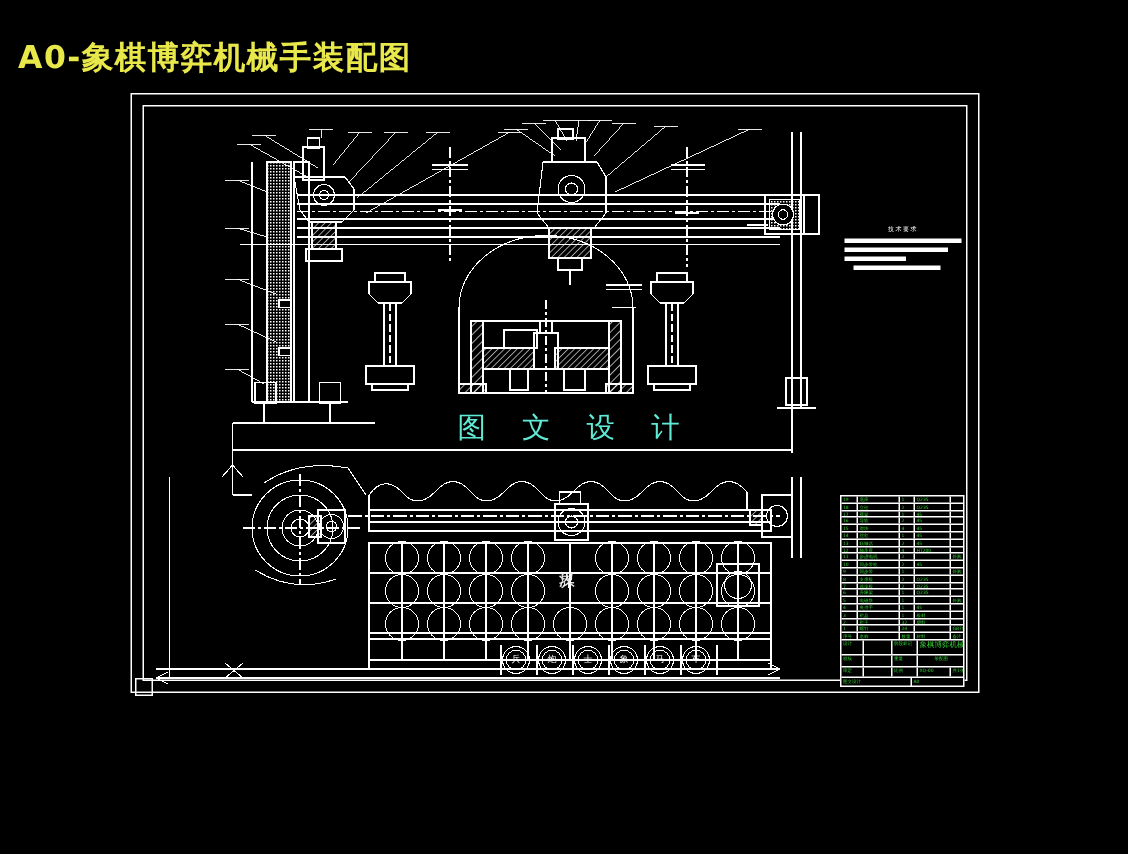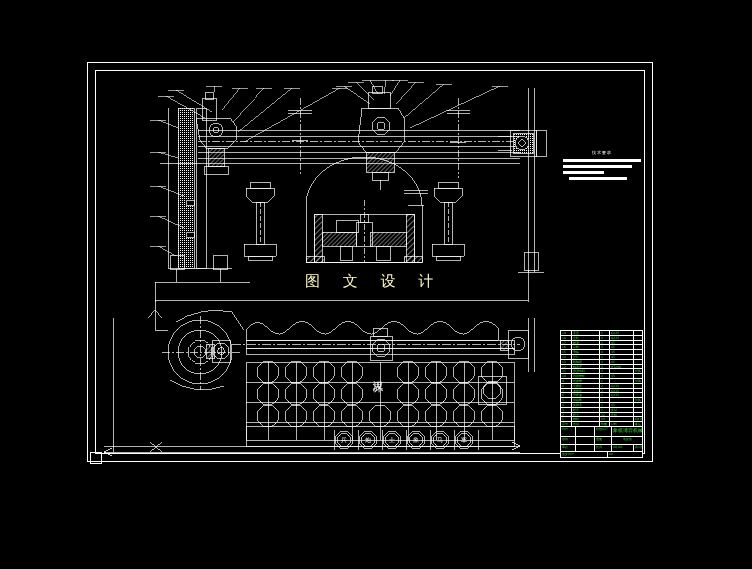--- a/index.html
+++ b/index.html
@@ -22,21 +22,21 @@
                border:1px solid #ffffff;box-sizing:border-box;}
   .corner-mark{position:absolute;left:90px;top:452px;width:12px;height:12px;
                border:1px solid #fff;box-sizing:border-box;}
 
   
   .dwg{position:absolute;left:0;top:0;width:752px;height:569px;}
 
   
   .wm-center{
     position:absolute;left:305px;top:272px;
-    font-size:15px;letter-spacing:9px;color:#fef9c3;
+    font-size:19px;letter-spacing:9px;color:#5eead4;
     font-family:"DejaVu Sans","Liberation Sans",sans-serif;
     text-shadow:0 0 1px #000;white-space:nowrap;
   }
   .wm-river{
     position:absolute;left:372px;top:372px;
     font-size:11px;color:#f2f2f2;line-height:11px;
     writing-mode:vertical-rl;letter-spacing:1px;
   }
 
   
@@ -65,20 +65,21 @@
   .meta-big{color:#35d035;font-size:5px;line-height:7px;}
 
   
   .lbl{position:absolute;font-size:3px;color:#fff;white-space:nowrap;}
 </style>
 </head>
 <body>
 
 <div id="root">
 
+  <div class="doc-title">A0-象棋博弈机械手装配图</div>
 
   <div class="frame-outer"></div>
   <div class="frame-inner"></div>
   <div class="corner-mark"></div>
 
   <svg class="dwg" viewBox="0 0 752 569" xmlns="http://www.w3.org/2000/svg">
     <defs>
       <pattern id="hx" width="4" height="4" patternUnits="userSpaceOnUse" patternTransform="rotate(45)">
         <line x1="0" y1="0" x2="0" y2="4" stroke="#ffffff" stroke-width="0.9"></line>
       </pattern>

